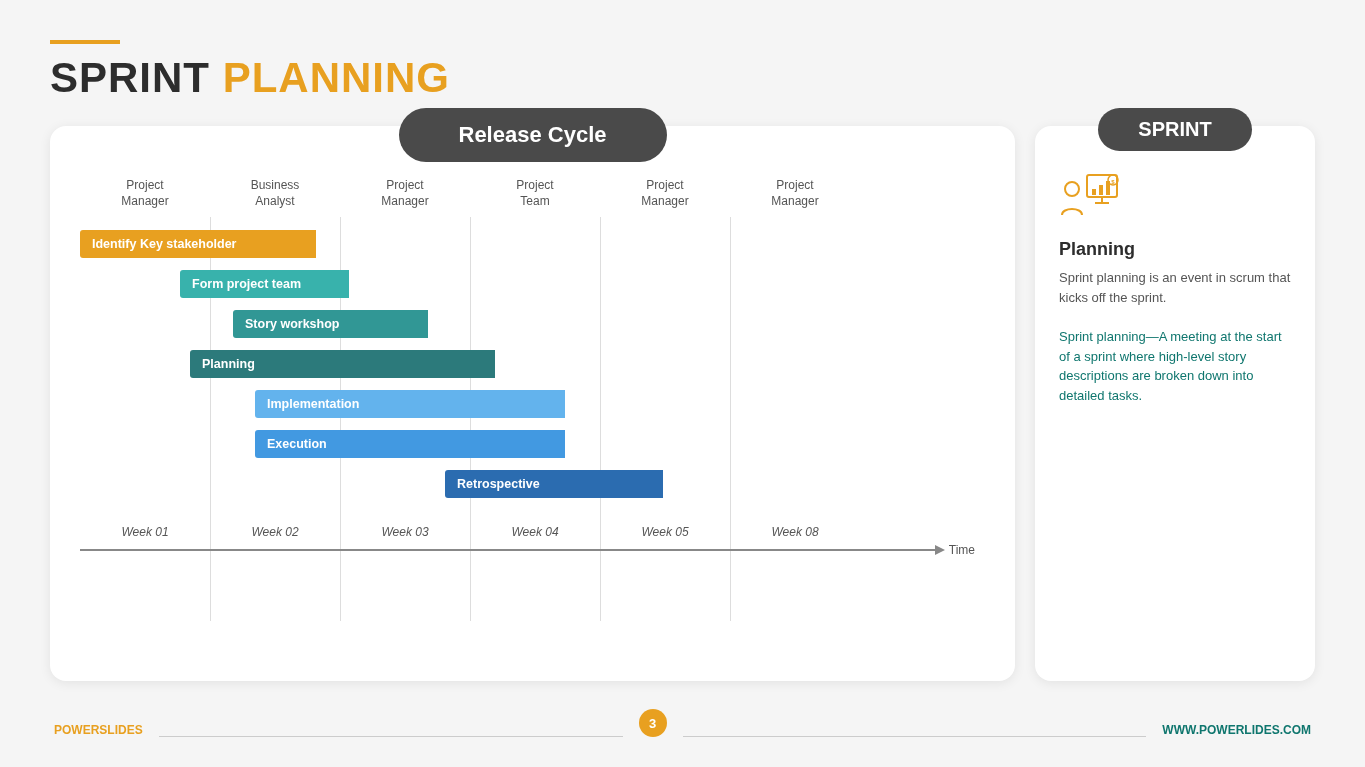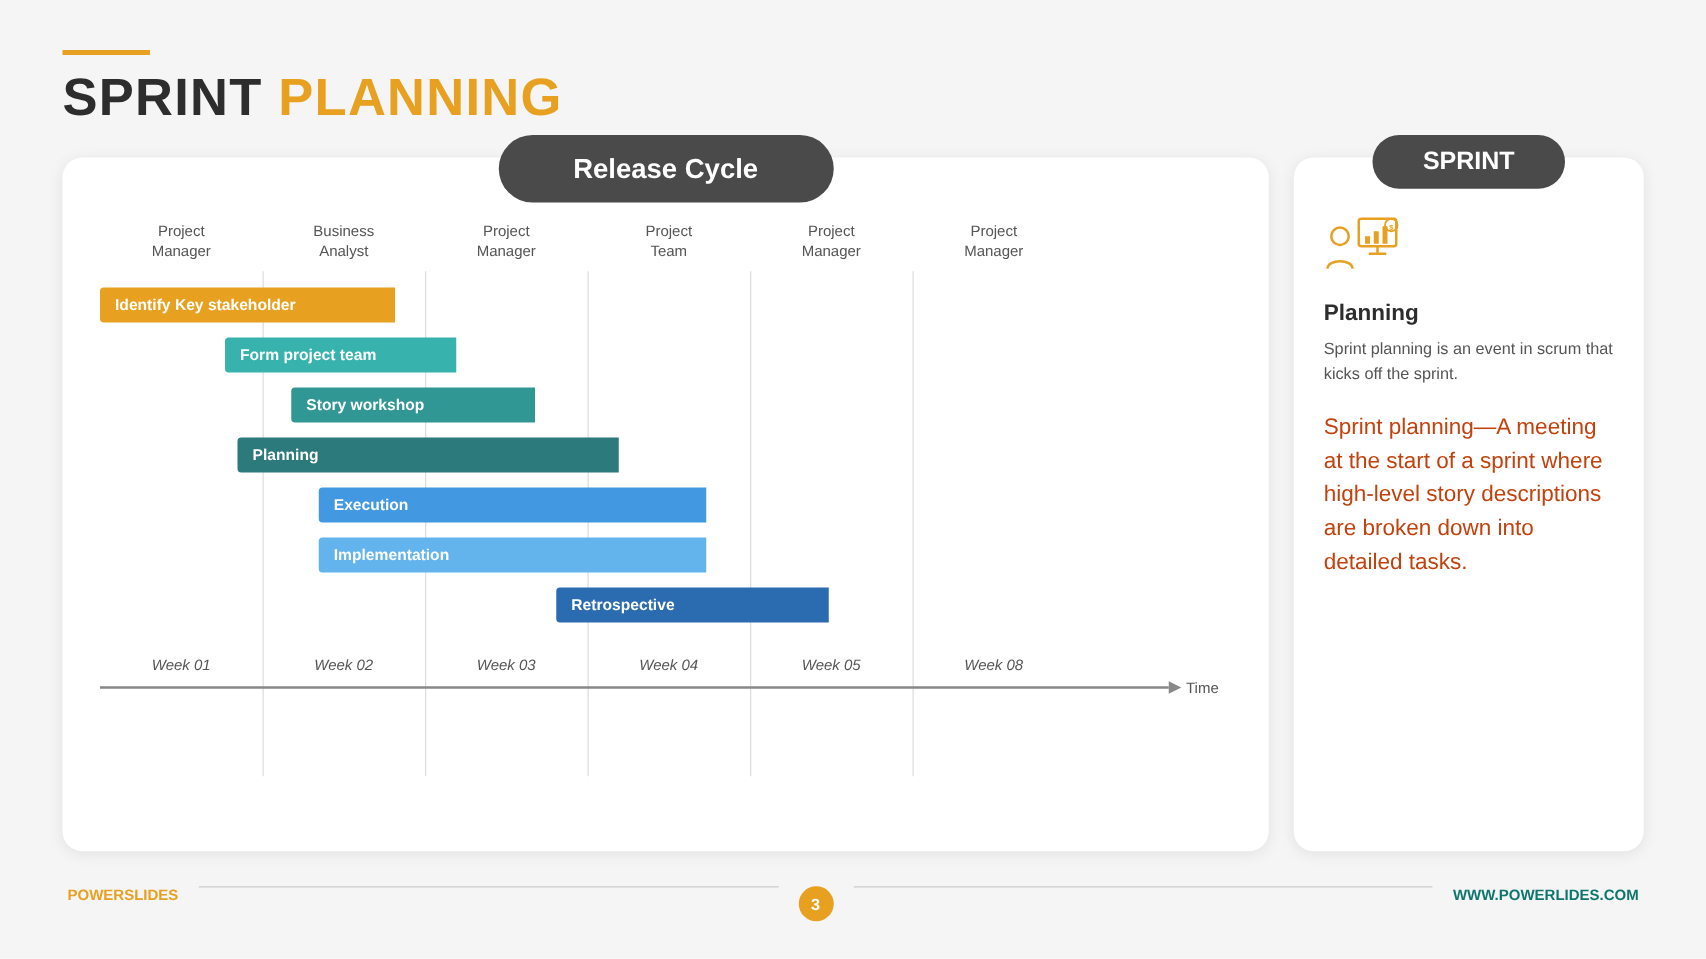--- a/index.html
+++ b/index.html
@@ -233,29 +233,29 @@
     }
 
     .sprint-desc {
       font-size: 13px;
       color: #555;
       line-height: 1.5;
       margin-bottom: 20px;
     }
 
     .sprint-desc2 {
-      font-size: 18px;
-      color: #c2410c;
+      font-size: 13px;
+      color: #0f766e;
       line-height: 1.5;
     }
 
     
     .footer {
       display: flex;
-      align-items: flex-start;
+      align-items: flex-end;
       justify-content: space-between;
       margin-top: 28px;
       padding: 0 4px;
     }
     .footer-left {
       font-size: 12px;
       font-weight: 700;
       color: #2d2d2d;
     }
     .footer-left span { color: #E8A020; }
@@ -335,21 +335,21 @@
               <div class="arrow-bar" style="margin-left: 0px; position: relative;">
                 <div class="bar-body" style="background:#E8A020; width: 236px; border-radius: 3px 0 0 3px;">
                   <span>Identify Key stakeholder</span>
                 </div>
                 <div class="bar-arrow" style="border-left-color:#E8A020;"></div>
               </div>
             </div>
 
             <div class="bar-row">
               <div class="arrow-bar" style="margin-left: 100px;">
-                <div class="bar-body" style="background:#38B2AC; width: 185px; border-radius: 3px 0 0 3px;">
+                <div class="bar-body" style="background:#38B2AC; width: 169px; border-radius: 3px 0 0 3px;">
                   <span>Form project team</span>
                 </div>
                 <div class="bar-arrow" style="border-left-color:#38B2AC;"></div>
               </div>
             </div>
 
             <div class="bar-row">
               <div class="arrow-bar" style="margin-left: 110px; padding-left: 43px;">
                 <div class="bar-body" style="background:#319795; width: 195px; border-radius: 3px 0 0 3px;">
                   <span>Story workshop</span>
@@ -362,33 +362,33 @@
               <div class="arrow-bar" style="margin-left: 110px;">
                 <div class="bar-body" style="background:#2C7A7B; width: 305px; border-radius: 3px 0 0 3px;">
                   <span>Planning</span>
                 </div>
                 <div class="bar-arrow" style="border-left-color:#2C7A7B;"></div>
               </div>
             </div>
 
             <div class="bar-row">
               <div class="arrow-bar" style="margin-left: 175px;">
+                <div class="bar-body" style="background:#63B3ED; width: 310px; border-radius: 3px 0 0 3px;">
+                  <span>Implementation</span>
+                </div>
+                <div class="bar-arrow" style="border-left-color:#63B3ED;"></div>
+              </div>
+            </div>
+
+            <div class="bar-row">
+              <div class="arrow-bar" style="margin-left: 175px;">
                 <div class="bar-body" style="background:#4299E1; width: 310px; border-radius: 3px 0 0 3px;">
                   <span>Execution</span>
                 </div>
                 <div class="bar-arrow" style="border-left-color:#4299E1;"></div>
-              </div>
-            </div>
-
-            <div class="bar-row">
-              <div class="arrow-bar" style="margin-left: 175px;">
-                <div class="bar-body" style="background:#63B3ED; width: 310px; border-radius: 3px 0 0 3px;">
-                  <span>Implementation</span>
-                </div>
-                <div class="bar-arrow" style="border-left-color:#63B3ED;"></div>
               </div>
             </div>
 
             <div class="bar-row">
               <div class="arrow-bar" style="margin-left: 365px;">
                 <div class="bar-body" style="background:#2B6CB0; width: 218px; border-radius: 3px 0 0 3px;">
                   <span>Retrospective</span>
                 </div>
                 <div class="bar-arrow" style="border-left-color:#2B6CB0;"></div>
               </div>

